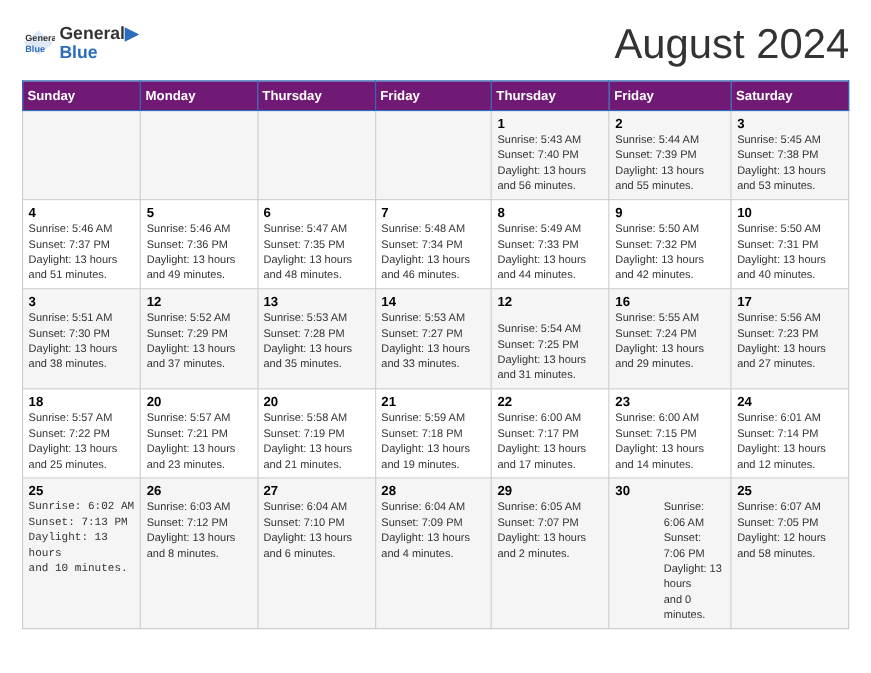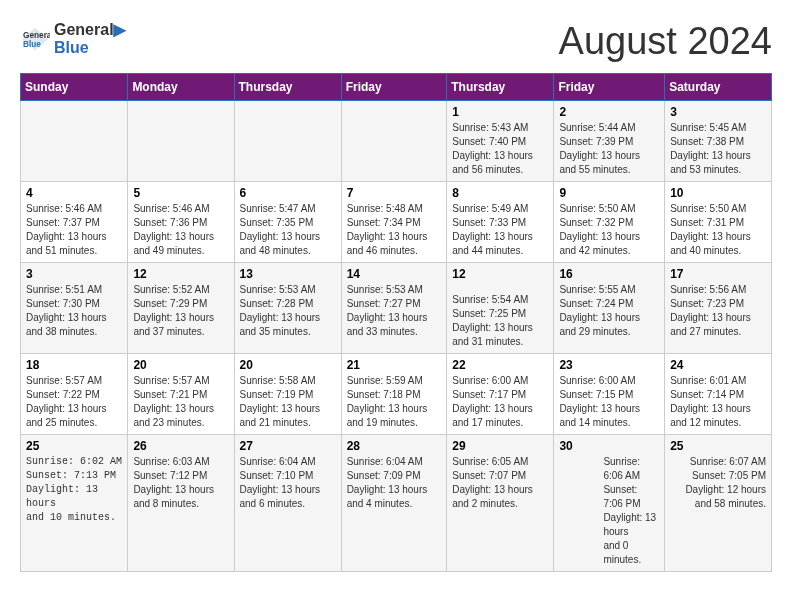--- a/index.html
+++ b/index.html
@@ -337,20 +337,20 @@
         </td>
         <td>
           <span class="day-number">30</span>
           <div class="day-content" style="white-space: pre-line; margin-left: 44px;">Sunrise: 6:06 AM
 Sunset: 7:06 PM
 Daylight: 13 hours
 and 0 minutes.</div>
         </td>
         <td>
           <span class="day-number">25</span>
-          <div class="day-content" style="white-space: pre-line; text-align: right;">Sunrise: 6:07 AM
+          <div class="day-content" style="white-space: pre-line;">Sunrise: 6:07 AM
 Sunset: 7:05 PM
 Daylight: 12 hours
 and 58 minutes.</div>
         </td>
       </tr>
     </tbody>
 </table>
 
 </body></html>

